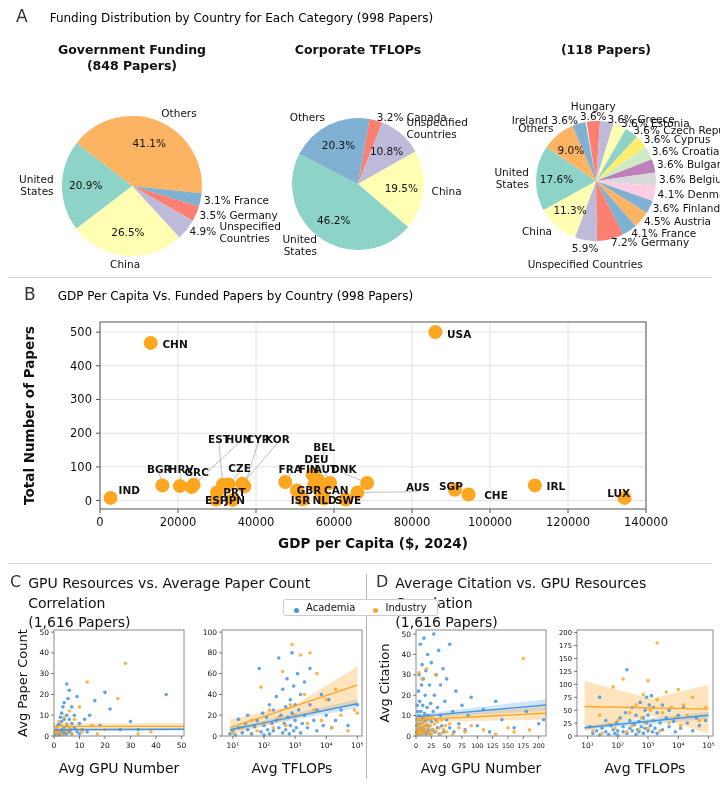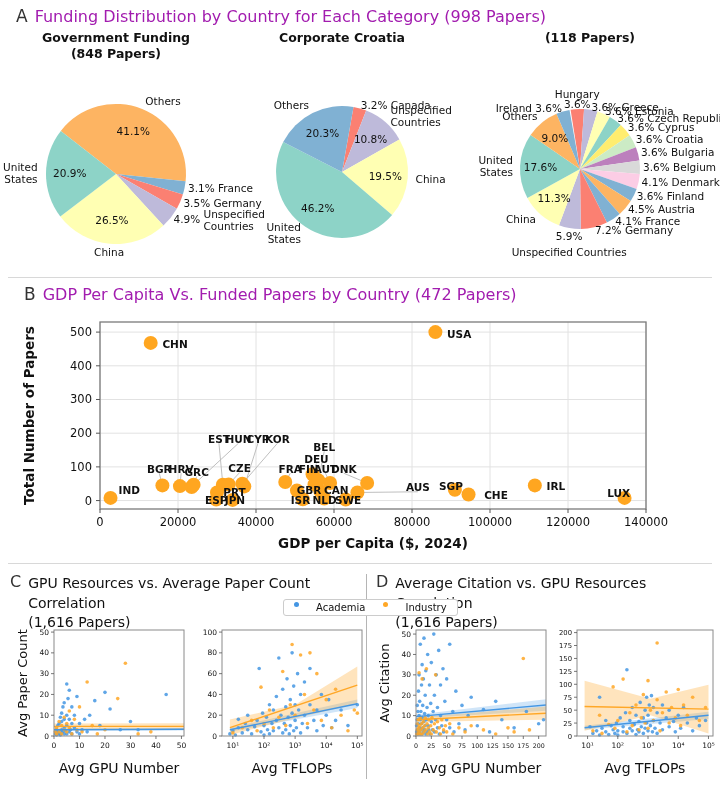--- a/index.html
+++ b/index.html
@@ -1,37 +1,37 @@
 <!DOCTYPE html>
 <html><head>
 <meta charset="utf-8">
 <style>
   html,body{margin:0;padding:0;background:#fff;}
   .fig{position:relative;width:720px;height:785px;background:#fff;overflow:hidden;
        font-family:"DejaVu Sans","Liberation Sans",sans-serif;color:#111;}
   svg{overflow:visible;display:block;}
   .hdr{position:absolute;display:flex;align-items:baseline;}
   .letter{font-size:17px;color:#333;margin-right:7px;}
-  .htitle{font-size:16px;color:#a21caf;}
+  .htitle{font-size:12px;color:#000000;margin-left:15px;}
   .hA{left:16px;top:6px;}
   .hB{left:24px;top:284px;}
-  .pies{position:absolute;top:30px;left:0;width:680px;display:flex;}
+  .pies{position:absolute;top:42px;left:0;width:680px;display:flex;padding-left:16px;}
   .pie-col{width:240px;position:relative;}
   .pie-title{width:240px;text-align:center;font-weight:700;font-size:12.5px;line-height:1.3;height:36px;}
   .divider{position:absolute;left:8px;width:704px;height:1px;background:#d8d8d8;}
   .d1{top:277px;} .d2{top:563px;}
   .dv{position:absolute;left:366px;top:574px;width:1px;height:205px;background:#b5b5b5;}
   .sec-hdr{position:absolute;display:flex;align-items:flex-start;}
   .sec-hdr .letter{font-size:16px;margin-top:-2px;}
   .sec-title{flex:1;text-align:left;font-size:14px;line-height:1.4;}
   .hC{left:10px;top:574px;width:348px;}
   .hD{left:376px;top:574px;width:336px;}
   .legend{position:absolute;left:283px;top:599px;display:flex;align-items:center;gap:18px;
           border:1px solid #ccc;border-radius:3px;padding:2px 10px;font-size:10px;background:#fff;}
-  .legend .item{display:flex;align-items:flex-start;gap:17px;}
+  .legend .item{display:flex;align-items:flex-end;gap:7px;}
   .legend .dot{width:5px;height:5px;border-radius:50%;display:inline-block;}
   .chart{position:absolute;}
   #bwrap{left:18px;top:302px;}
   #c1w{left:16px;top:624px;} #c2w{left:194px;top:624px;}
   #d1w{left:378px;top:624px;} #d2w{left:549px;top:624px;}
 </style>
 </head>
 <body>
 
 <div class="fig">
@@ -65,21 +65,21 @@
           <text x="203.4897426192079" y="163.79497236135458" text-anchor="start" font-size="10.5" fill="#111" font-weight="400">Countries</text>
           <text x="111.92521047734073" y="157.51995317626938" text-anchor="middle" font-size="10.5" fill="#111" font-weight="400">26.5%</text>
           <text x="109.0852056585176" y="189.5944659960935" text-anchor="middle" font-size="10.5" fill="#111" font-weight="400">China</text>
           <text x="69.80101609032559" y="111.19359224284527" text-anchor="middle" font-size="10.5" fill="#111" font-weight="400">20.9%</text>
           <text x="37.6017242744919" y="105.48003532119198" text-anchor="end" font-size="10.5" fill="#111" font-weight="400">United</text>
           <text x="37.6017242744919" y="117.48003532119198" text-anchor="end" font-size="10.5" fill="#111" font-weight="400">States</text>
         </svg>
     </div>
     <div class="pie-col">
       <div class="pie-title" style="margin-left:-18px">
-        <div>Corporate Croatia</div>
+        <div>Corporate TFLOPs</div>
       </div>
       <svg id="pie1" width="240" height="210">
           <path d="M102,106 L113.5,41.0 A66,66 0 0 1 126.2,44.6 Z" fill="#fb8072"></path>
           <path d="M102,106 L126.2,44.6 A66,66 0 0 1 159.4,73.4 Z" fill="#bebada"></path>
           <path d="M102,106 L159.4,73.4 A66,66 0 0 1 152.1,149.0 Z" fill="#ffffb3"></path>
           <path d="M102,106 L152.1,149.0 A66,66 0 0 1 43.2,76.1 Z" fill="#8dd3c7"></path>
           <path d="M102,106 L43.2,76.1 A66,66 0 0 1 113.5,41.0 Z" fill="#80b1d3"></path>
           <text x="120.8224639119413" y="42.80513623761071" text-anchor="start" font-size="10.5" fill="#111" font-weight="400">3.2%</text>
           <text x="150.8224639119413" y="42.80513623761071" text-anchor="start" font-size="10.5" fill="#111" font-weight="400">Canada</text>
           <text x="130.55497315651766" y="76.6049075388052" text-anchor="middle" font-size="10.5" fill="#111" font-weight="400">10.8%</text>
@@ -155,21 +155,21 @@
           <text x="82.04378646439145" y="46.113127291905336" text-anchor="end" font-size="10.5" fill="#111" font-weight="400">3.6%</text>
           <text x="52.043786464391445" y="46.113127291905336" text-anchor="end" font-size="10.5" fill="#111" font-weight="400">Ireland</text>
         </svg>
     </div>
   </div>
 
   <div class="divider d1"></div>
 
   <div class="hdr hB">
     <span class="letter">B</span>
-    <span class="htitle">GDP Per Capita Vs. Funded Papers by Country (472 Papers)</span>
+    <span class="htitle">GDP Per Capita Vs. Funded Papers by Country (998 Papers)</span>
   </div>
 
   <div class="chart" id="bwrap">
     <svg id="bchart" width="690" height="258">
         <line x1="82" y1="20" x2="82" y2="207" stroke="#e2e2e2" stroke-width="1"></line>
         <line x1="160" y1="20" x2="160" y2="207" stroke="#e2e2e2" stroke-width="1"></line>
         <line x1="238" y1="20" x2="238" y2="207" stroke="#e2e2e2" stroke-width="1"></line>
         <line x1="316" y1="20" x2="316" y2="207" stroke="#e2e2e2" stroke-width="1"></line>
         <line x1="394" y1="20" x2="394" y2="207" stroke="#e2e2e2" stroke-width="1"></line>
         <line x1="472" y1="20" x2="472" y2="207" stroke="#e2e2e2" stroke-width="1"></line>

